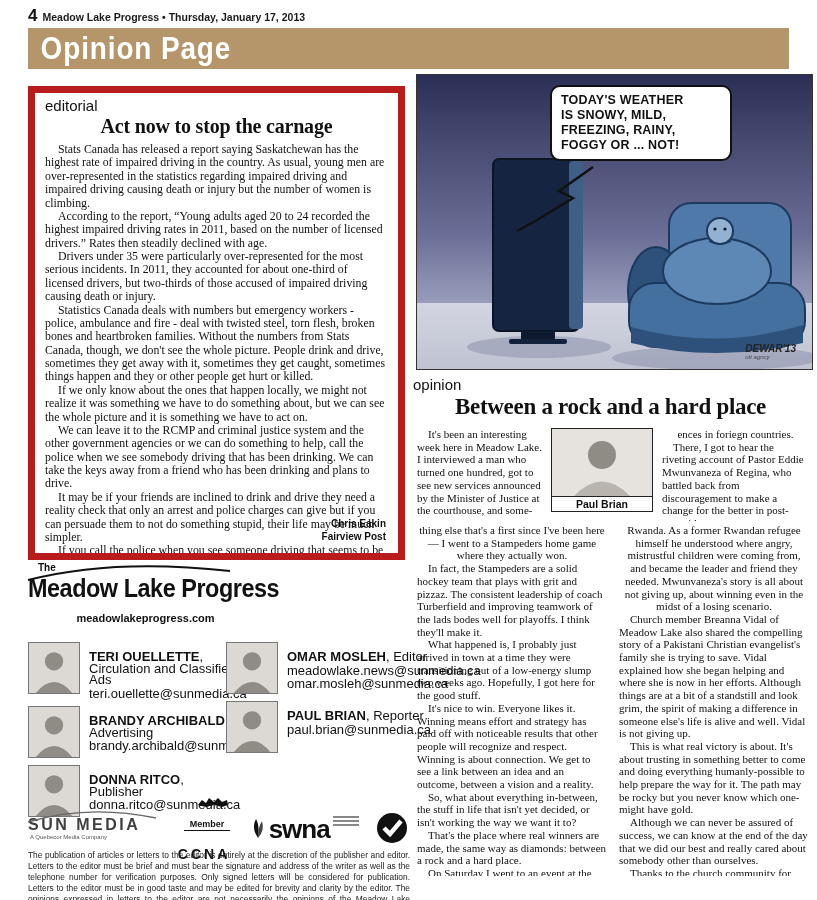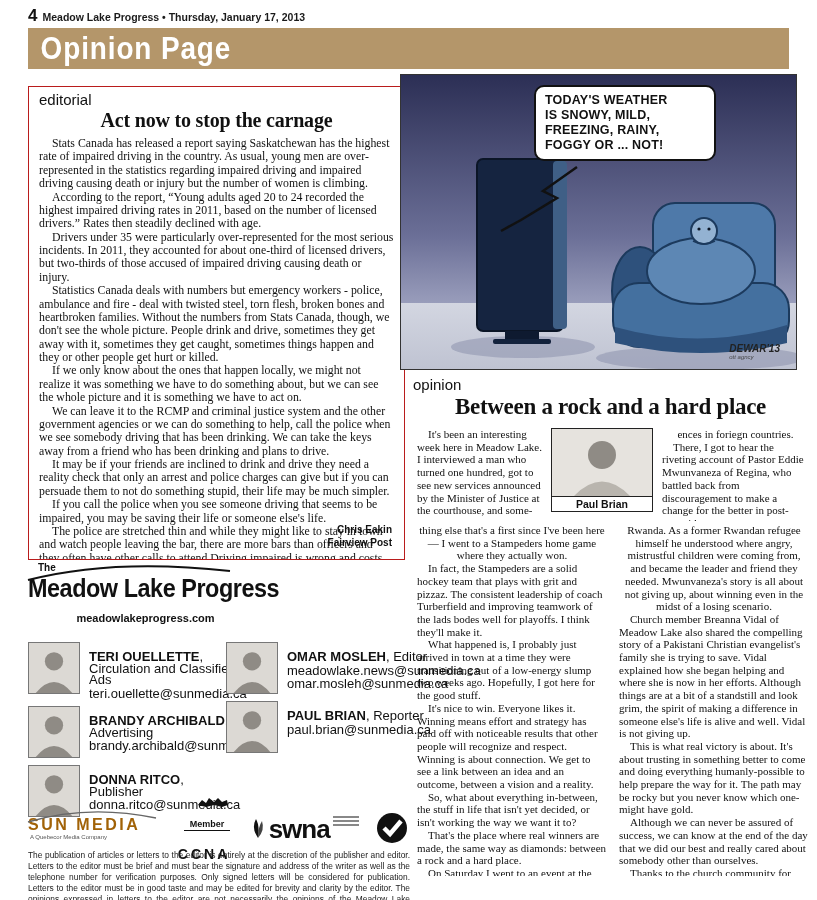--- a/index.html
+++ b/index.html
@@ -11,21 +11,21 @@
        font-family:"Liberation Sans",sans-serif;}
   .hdr .num{font-size:17px;font-weight:bold;}
   .hdr .line{font-size:10.5px;font-weight:bold;margin-left:5px;color:#1a1a1a;}
 
   .banner{position:absolute;left:28px;top:28px;width:761px;height:41px;background:#b4966a;}
   .banner h1{margin:0;padding:3px 0 0 14px;color:#fff;font-family:"Liberation Sans",sans-serif;
              font-weight:bold;font-size:31px;letter-spacing:1px;transform:scaleX(.9);
              transform-origin:left center;white-space:nowrap;}
 
   
-  .edbox{position:absolute;left:28px;top:86px;width:377px;height:474px;border:1px solid #b91c1c;
+  .edbox{position:absolute;left:28px;top:86px;width:377px;height:474px;border:7px solid #b91c1c;
          box-sizing:border-box;padding:4px 10px 4px 10px;overflow:hidden;}
   .seclabel{font-family:"Liberation Sans",sans-serif;font-size:15px;color:#111;}
   .ed-head{font-size:20px;font-weight:bold;text-align:center;margin:1px 0 5px 0;letter-spacing:-.2px;}
   .edbox p, .opi p{font-size:11.8px;line-height:1.135;margin:0;text-indent:13px;text-align:left;}
   .ed-sig{position:absolute;right:12px;bottom:10px;text-align:right;
           font-family:"Liberation Sans",sans-serif;font-size:10px;font-weight:bold;line-height:1.3;}
 
   
   .mast{position:absolute;left:28px;top:562px;width:377px;height:76px;}
   .mast .the{font-family:"Liberation Sans",sans-serif;font-size:10px;font-weight:bold;margin-left:10px;}
@@ -46,38 +46,38 @@
   .entry .ph{width:50px;height:50px;border:1px solid #777;flex:none;overflow:hidden;}
   .entry .info{margin-left:9px;font-family:"Liberation Sans",sans-serif;font-size:13px;
                line-height:11.5px;padding-top:9px;}
   .entry .nm{font-weight:bold;}
   .entry .em{margin-top:2px;}
 
   
   .logos{position:absolute;left:28px;top:808px;width:381px;height:40px;display:flex;
          align-items:center;justify-content:space-between;}
   .sunmedia{position:relative;width:128px;font-family:"Liberation Sans",sans-serif;}
-  .sm-text{font-size:16px;font-weight:bold;letter-spacing:2.5px;color:#a16207;}
+  .sm-text{font-size:16px;font-weight:bold;letter-spacing:2.5px;color:#404040;}
   .sm-tag{font-size:6px;color:#555;margin-left:2px;}
   .sm-arc{position:absolute;left:-2px;top:-6px;}
   .ccna{font-family:"Liberation Sans",sans-serif;text-align:right;width:58px;}
   .ccna .member{font-size:9px;font-weight:bold;border-bottom:1.5px solid #111;display:inline-block;
                 padding:0 6px 1px 6px;}
   .ccna .letters{font-size:14px;font-weight:bold;letter-spacing:3px;margin-top:15px;}
   .swna{display:flex;align-items:flex-end;font-family:"Liberation Sans",sans-serif;}
   .swna .word{font-size:26px;font-weight:bold;letter-spacing:-1px;line-height:22px;}
   .swna .tiny{width:26px;margin-left:3px;margin-bottom:12px;}
   .swna .tiny i{display:block;height:2px;background:#888;margin-bottom:2px;}
 
   
   .fine{position:absolute;left:28px;top:850px;width:382px;font-family:"Liberation Sans",sans-serif;
         font-size:8.4px;line-height:1.32;text-align:justify;color:#222;}
 
   
-  .cartoon{position:absolute;left:400px;top:74px;width:397px;height:296px;border:1px solid #333;
+  .cartoon{position:absolute;left:416px;top:74px;width:397px;height:296px;border:1px solid #333;
            box-sizing:border-box;overflow:hidden;}
   .cartoon svg.scene{position:absolute;left:0;top:0;}
   .bubble{position:absolute;left:133px;top:10px;width:182px;background:#fff;border:2px solid #111;
           border-radius:10px;padding:6px 9px;font-family:"Liberation Sans",sans-serif;
           font-weight:bold;font-size:12.5px;line-height:1.2;letter-spacing:.2px;box-sizing:border-box;}
   .bubble p{margin:0;text-indent:0 !important;font-size:12.5px !important;line-height:1.2 !important;}
   .tail{position:absolute;left:98px;top:90px;}
   .cart-sig{position:absolute;right:16px;bottom:8px;text-align:left;color:#222;
             font-family:"Liberation Sans",sans-serif;font-style:italic;font-weight:bold;
             font-size:10px;line-height:8px;}

